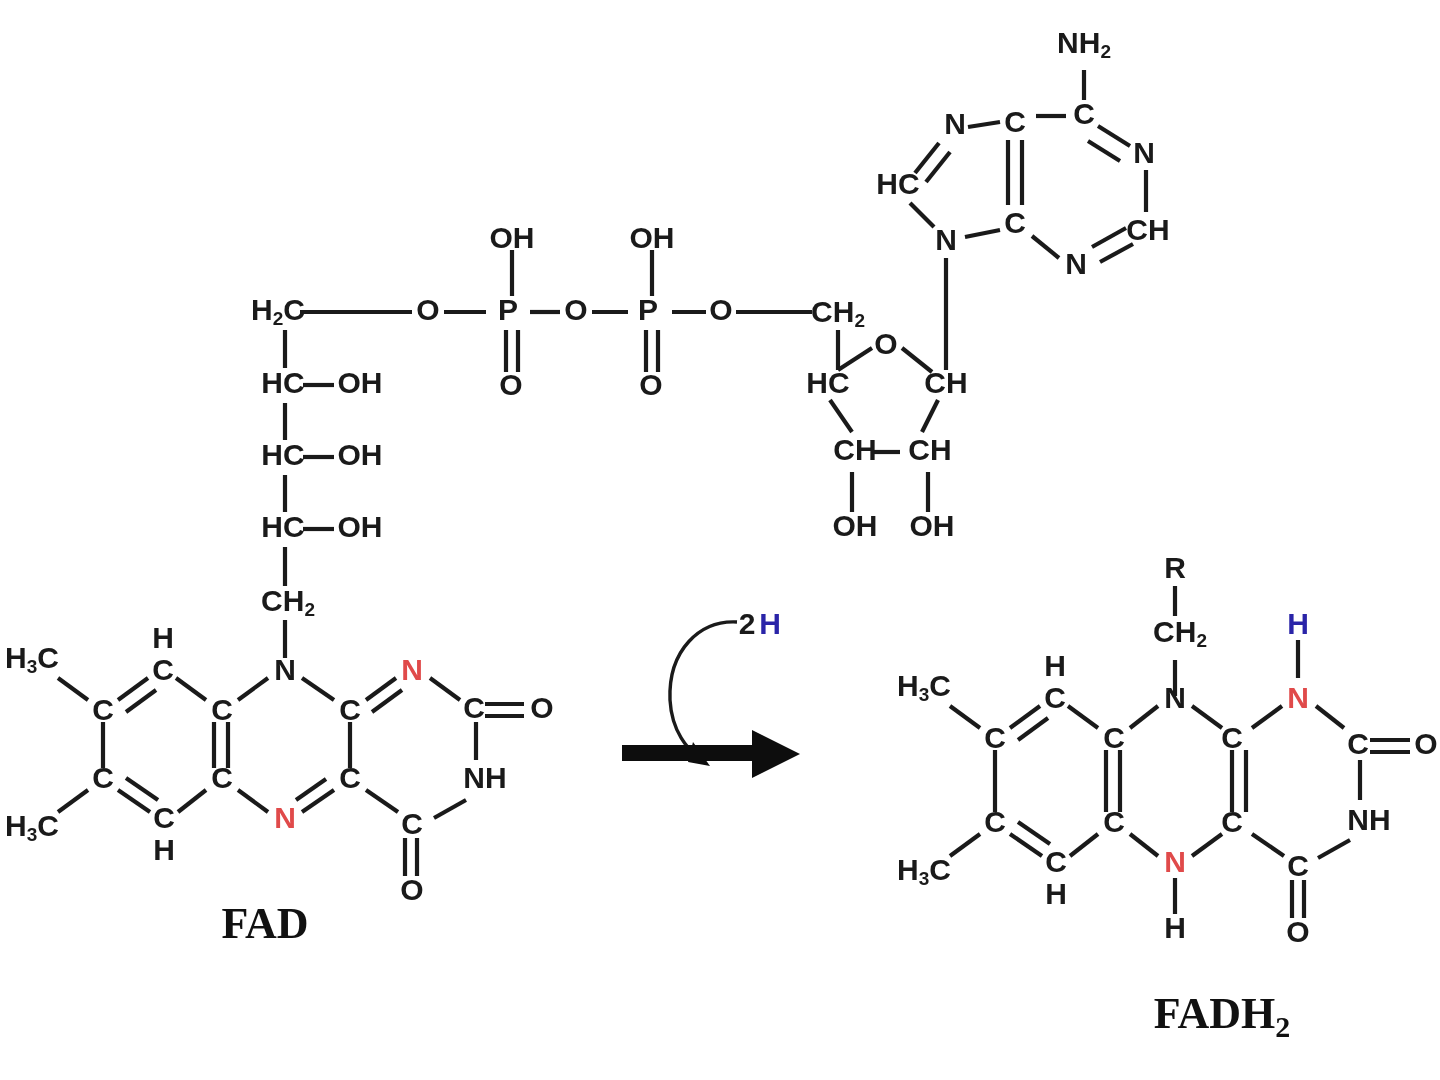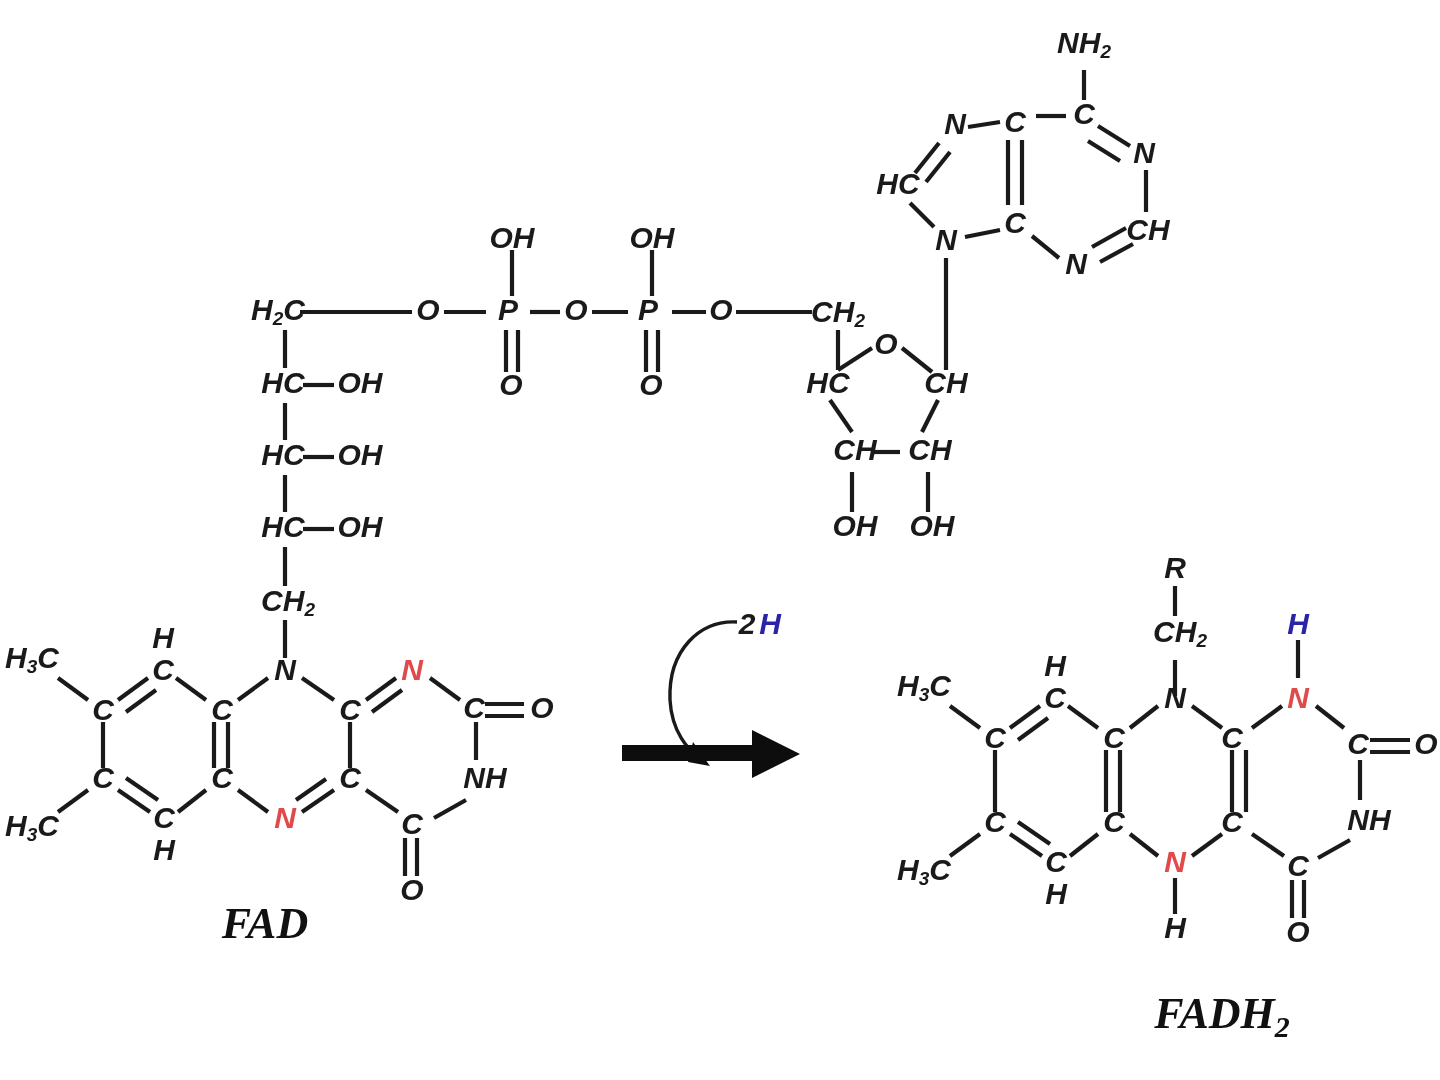--- a/index.html
+++ b/index.html
@@ -1,18 +1,18 @@
 <!DOCTYPE html>
 <html><head>
 <meta charset="utf-8">
 <style>
   html,body{margin:0;padding:0;background:#ffffff;}
   body{width:1440px;height:1080px;position:relative;overflow:hidden;
        font-family:"Liberation Sans",sans-serif;}
-  #stage{position:absolute;left:0;top:0;width:1440px;height:1080px;background:#fff;font-style:italic;}
+  #stage{position:absolute;left:0;top:0;width:1440px;height:1080px;background:#fff;}
   svg{display:block;}
   .atom{font-family:"Liberation Sans",sans-serif;font-weight:bold;font-size:30px;
         fill:#1a1a1a;text-anchor:middle;dominant-baseline:middle;}
   .atom.red{fill:#e04a4a;}
   .atom.blue{fill:#2a24a8;}
   .sub{font-size:19px;font-weight:bold;}
   .bond{stroke:#1a1a1a;stroke-width:4.2;stroke-linecap:butt;fill:none;}
   .curve{stroke:#1a1a1a;stroke-width:3.4;fill:none;}
   .label{font-family:"Liberation Serif",serif;font-weight:bold;font-size:44px;
          fill:#111111;text-anchor:middle;dominant-baseline:middle;}

